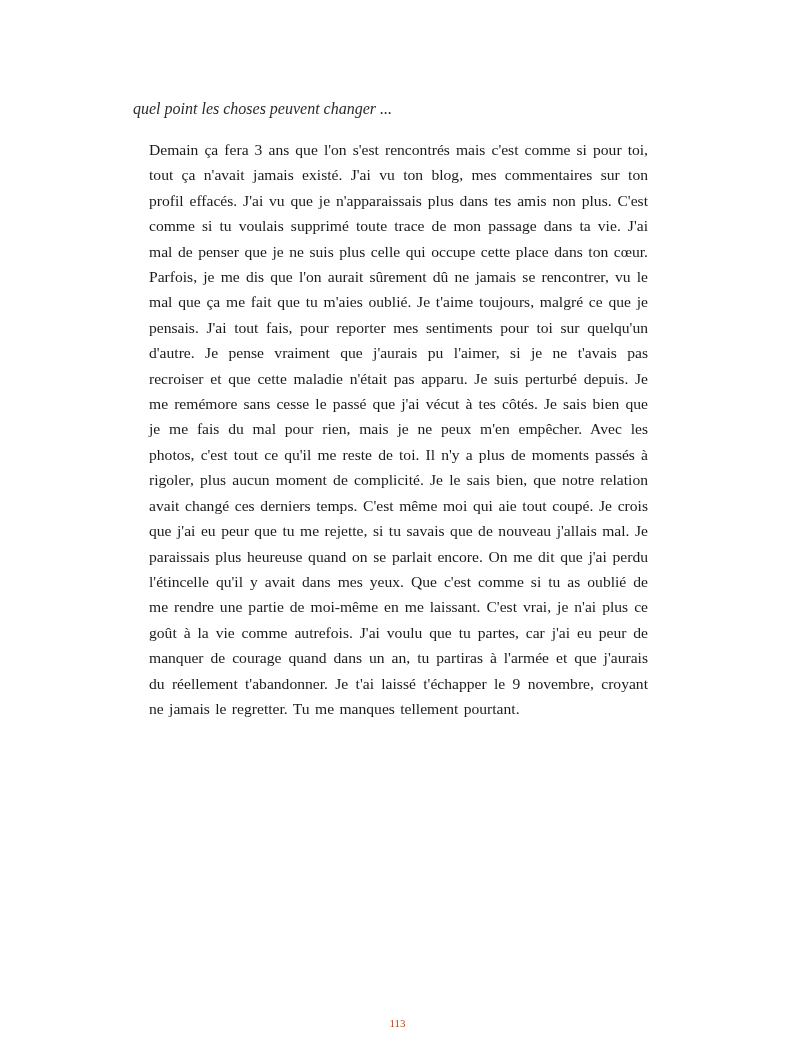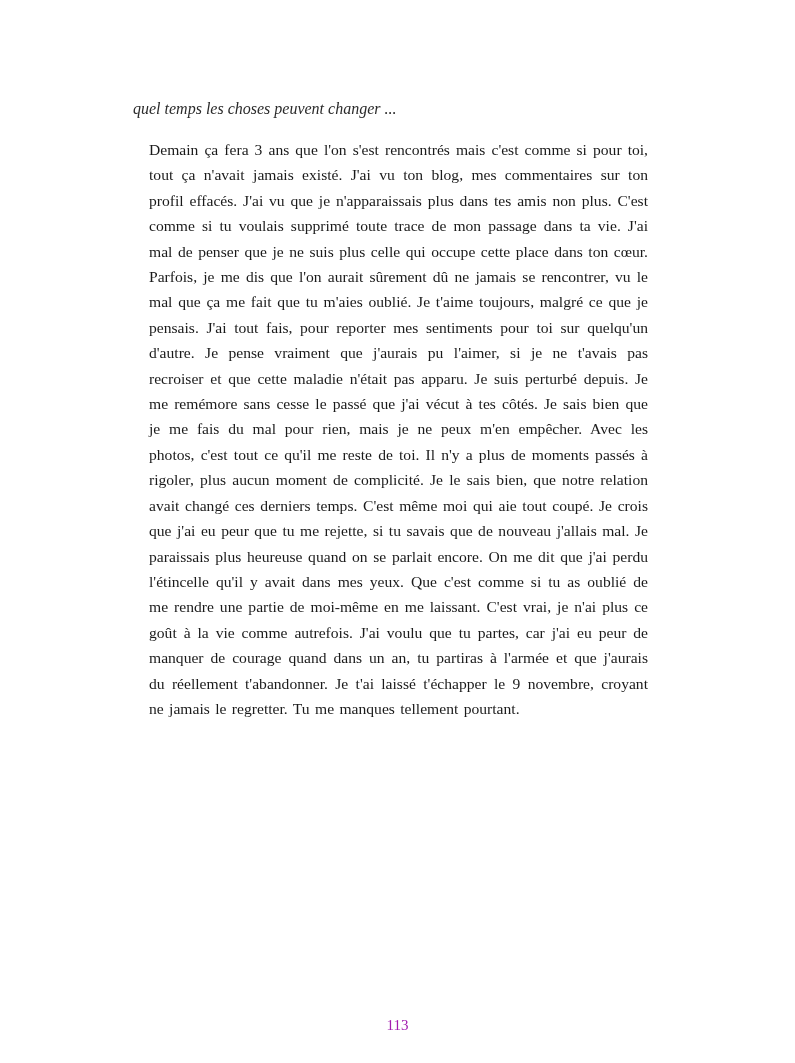--- a/index.html
+++ b/index.html
@@ -37,26 +37,26 @@
     margin: 16px;
     word-spacing: 1.5px;
     color: #1a1a1a;
   }
   .page-number {
     position: absolute;
     left: 0;
     right: 0;
     top: 1017px;
     text-align: center;
-    font-size: 15px;
-    color: #a21caf;
+    font-size: 11px;
+    color: #c2410c;
   }
 </style>
 </head>
 <body>
 
 <div class="page">
   <div class="text-block">
-    <p class="section-heading">quel temps les choses peuvent changer ...</p>
+    <p class="section-heading">quel point les choses peuvent changer ...</p>
     <p class="body-paragraph">Demain ça fera 3 ans que l'on s'est rencontrés mais c'est comme si pour toi, tout ça n'avait jamais existé. J'ai vu ton blog, mes commentaires sur ton profil effacés. J'ai vu que je n'apparaissais plus dans tes amis non plus. C'est comme si tu voulais supprimé toute trace de mon passage dans ta vie. J'ai mal de penser que je ne suis plus celle qui occupe cette place dans ton cœur. Parfois, je me dis que l'on aurait sûrement dû ne jamais se rencontrer, vu le mal que ça me fait que tu m'aies oublié. Je t'aime toujours, malgré ce que je pensais. J'ai tout fais, pour reporter mes sentiments pour toi sur quelqu'un d'autre. Je pense vraiment que j'aurais pu l'aimer, si je ne t'avais pas recroiser et que cette maladie n'était pas apparu. Je suis perturbé depuis. Je me remémore sans cesse le passé que j'ai vécut à tes côtés. Je sais bien que je me fais du mal pour rien, mais je ne peux m'en empêcher. Avec les photos, c'est tout ce qu'il me reste de toi. Il n'y a plus de moments passés à rigoler, plus aucun moment de complicité. Je le sais bien, que notre relation avait changé ces derniers temps. C'est même moi qui aie tout coupé. Je crois que j'ai eu peur que tu me rejette, si tu savais que de nouveau j'allais mal. Je paraissais plus heureuse quand on se parlait encore. On me dit que j'ai perdu l'étincelle qu'il y avait dans mes yeux. Que c'est comme si tu as oublié de me rendre une partie de moi-même en me laissant. C'est vrai, je n'ai plus ce goût à la vie comme autrefois. J'ai voulu que tu partes, car j'ai eu peur de manquer de courage quand dans un an, tu partiras à l'armée et que j'aurais du réellement t'abandonner. Je t'ai laissé t'échapper le 9 novembre, croyant ne jamais le regretter. Tu me manques tellement pourtant.</p>
   </div>
   <div class="page-number">113</div>
 </div>
 
 </body></html>

